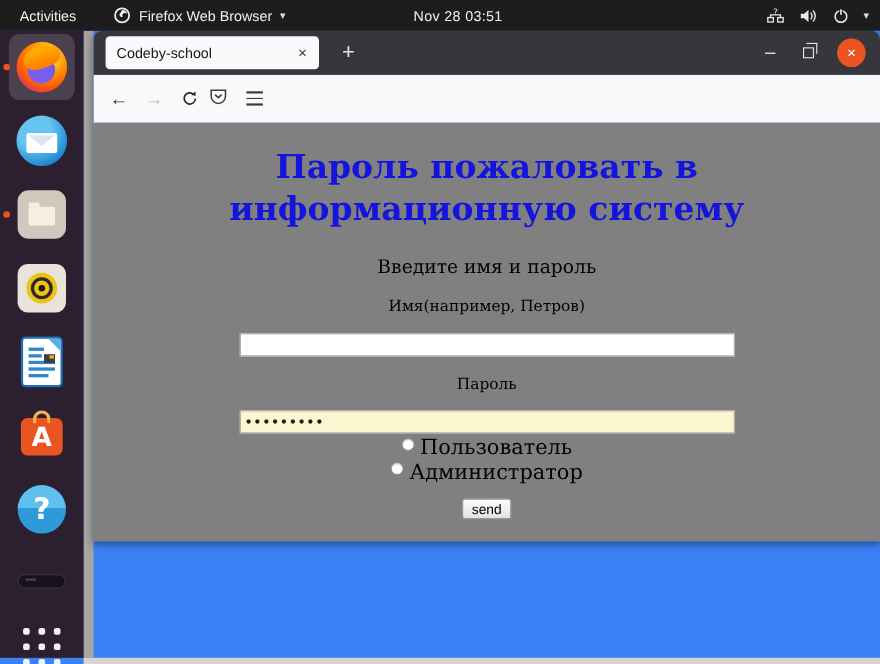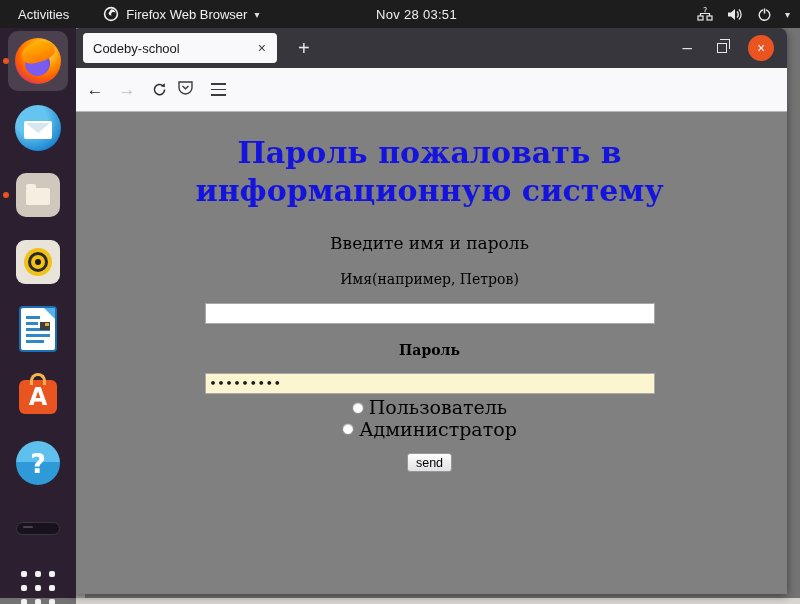--- a/index.html
+++ b/index.html
@@ -1,17 +1,17 @@
 <!DOCTYPE html>
 <html><head>
 <meta charset="utf-8">
 <style>
   * { margin:0; padding:0; box-sizing:border-box; }
   body { background:#555; font-family:"Liberation Sans", sans-serif; }
-  .screen { position:relative; width:800px; height:604px; background:#737373; overflow:hidden; }
+  .screen { position:relative; width:800px; height:604px; background:#3b82f6; overflow:hidden; }
 
   
   .top-panel { position:absolute; left:0; top:0; width:800px; height:28px; background:#1d1d1d;
     color:#f0f0f0; font-size:13px; display:flex; align-items:center; z-index:30; }
   .tp-activities { padding:0 18px; height:100%; display:flex; align-items:center; cursor:default; }
   .tp-appmenu { display:flex; align-items:center; gap:7px; margin-left:16px; }
   .tp-clock { position:absolute; left:376px; letter-spacing:.3px; }
   .tp-right { position:absolute; right:10px; display:flex; align-items:center; gap:13px; }
   .tp-right svg { display:block; }
   .tp-caret { font-size:10px; color:#ddd; }
@@ -68,21 +68,21 @@
     border:1px solid #3c3444; border-radius:7px; }
   .ico-minwin::after { content:""; position:absolute; left:6px; top:3px; width:10px; height:2px; background:#4a4152; border-radius:1px; }
 
   .ico-grid { position:absolute; left:7px; top:7px; display:grid; grid-template-columns:repeat(3,6px); gap:8px; }
   .ico-grid span { width:6px; height:6px; background:#f2f2f2; border-radius:2px; }
 
   .wall-left { position:absolute; left:76px; top:28px; width:9px; height:570px; background:#a8a5a1; }
   .wall-bottom { position:absolute; left:76px; top:598px; width:724px; height:6px; background:#d8d5d1; }
 
   
-  .window { position:absolute; left:72px; top:28px; width:715px; height:566px; border-radius:8px 8px 0 0;
+  .window { position:absolute; left:85px; top:28px; width:715px; height:464px; border-radius:8px 8px 0 0;
     overflow:hidden; z-index:10; box-shadow:0 2px 8px rgba(0,0,0,.45); }
   .tabbar { position:relative; height:40px; background:#36363c; display:flex; align-items:center; }
   .tab { margin-left:11px; width:194px; height:30px; background:#f9f9fb; border-radius:4px; display:flex;
     align-items:center; padding:0 6px 0 10px; font-size:13px; color:#17161b; }
   .tab-title { flex:1; white-space:nowrap; overflow:hidden; }
   .tab-close { color:#3c3c43; font-size:14px; padding:1px 5px; border-radius:3px; }
   .newtab-btn { color:#e6e6e9; font-size:20px; font-weight:300; margin-left:15px; padding:0 6px; }
   .win-controls { position:absolute; right:13px; top:0; height:40px; display:flex; align-items:center; gap:21px; }
   .btn-min { color:#e6e6e9; font-size:17px; line-height:10px; }
   .btn-restore { position:relative; width:10px; height:10px; border:1.5px solid #e6e6e9; background:#36363c; margin-left:4px; }
@@ -107,21 +107,21 @@
 
   
   .viewport { height:485px; background:#808080; font-family:"DejaVu Serif", serif; color:#000;
     text-align:center; overflow:hidden; }
   .page-title { margin-top:22px; font-size:30px; line-height:38px; font-weight:bold; color:#1414dd; }
   .subtitle { margin-top:23px; font-size:17px; }
   .field-label { margin-top:18px; font-size:14px; }
   .txt-input { display:block; margin:16px auto 0; width:450px; height:21px; border:1px solid #a9a9a9;
     background:#fff; font-family:"DejaVu Sans",sans-serif; font-size:12px; padding:0 4px; }
   .txt-input.pwd { margin-top:15px; background:#fbf6d0; font-weight:bold; letter-spacing:1px; font-size:11px; color:#1a1a1a; }
-  .radio-row { margin-top:2px; display:flex; align-items:center; justify-content:center; font-size:19px; line-height:19.5px; }
+  .radio-row { margin-top:2px; display:flex; align-items:flex-start; justify-content:center; font-size:19px; line-height:19.5px; }
   .radio-dot { width:12px; height:12px; border-radius:50%; background:#fff; border:1px solid #8a8a8a;
     margin-right:5px; box-shadow:inset 0 1px 1px rgba(0,0,0,.2); flex:0 0 auto; }
   .send-btn { margin-top:14px; display:inline-block; background:linear-gradient(#fdfdfd,#e2e2e5);
     border:1px solid #979797; border-radius:3px; font-family:"Liberation Sans",sans-serif; font-size:12.5px;
     padding:1.5px 8px; color:#000; }
 </style>
 </head>
 <body>
 
 <div class="screen">
@@ -273,21 +273,21 @@
     </div>
 
     <div class="viewport">
       <div class="page-title">
         <div>Пароль пожаловать в</div>
         <div>информационную систему</div>
       </div>
       <div class="subtitle">Введите имя и пароль</div>
       <div class="field-label">Имя(например, Петров)</div>
       <input class="txt-input" type="text" value="" style="">
-      <div class="field-label" style="font-weight:bold;">Пароль</div>
+      <div class="field-label" style="">Пароль</div>
       <input class="txt-input pwd" type="text" value="•••••••••" style="">
       <div class="radio-row" style="margin-top:4px;">
         <span class="radio-dot"></span>
         <span>Пользователь</span>
       </div>
       <div class="radio-row">
         <span class="radio-dot"></span>
         <span>Администратор</span>
       </div>
       <div>

